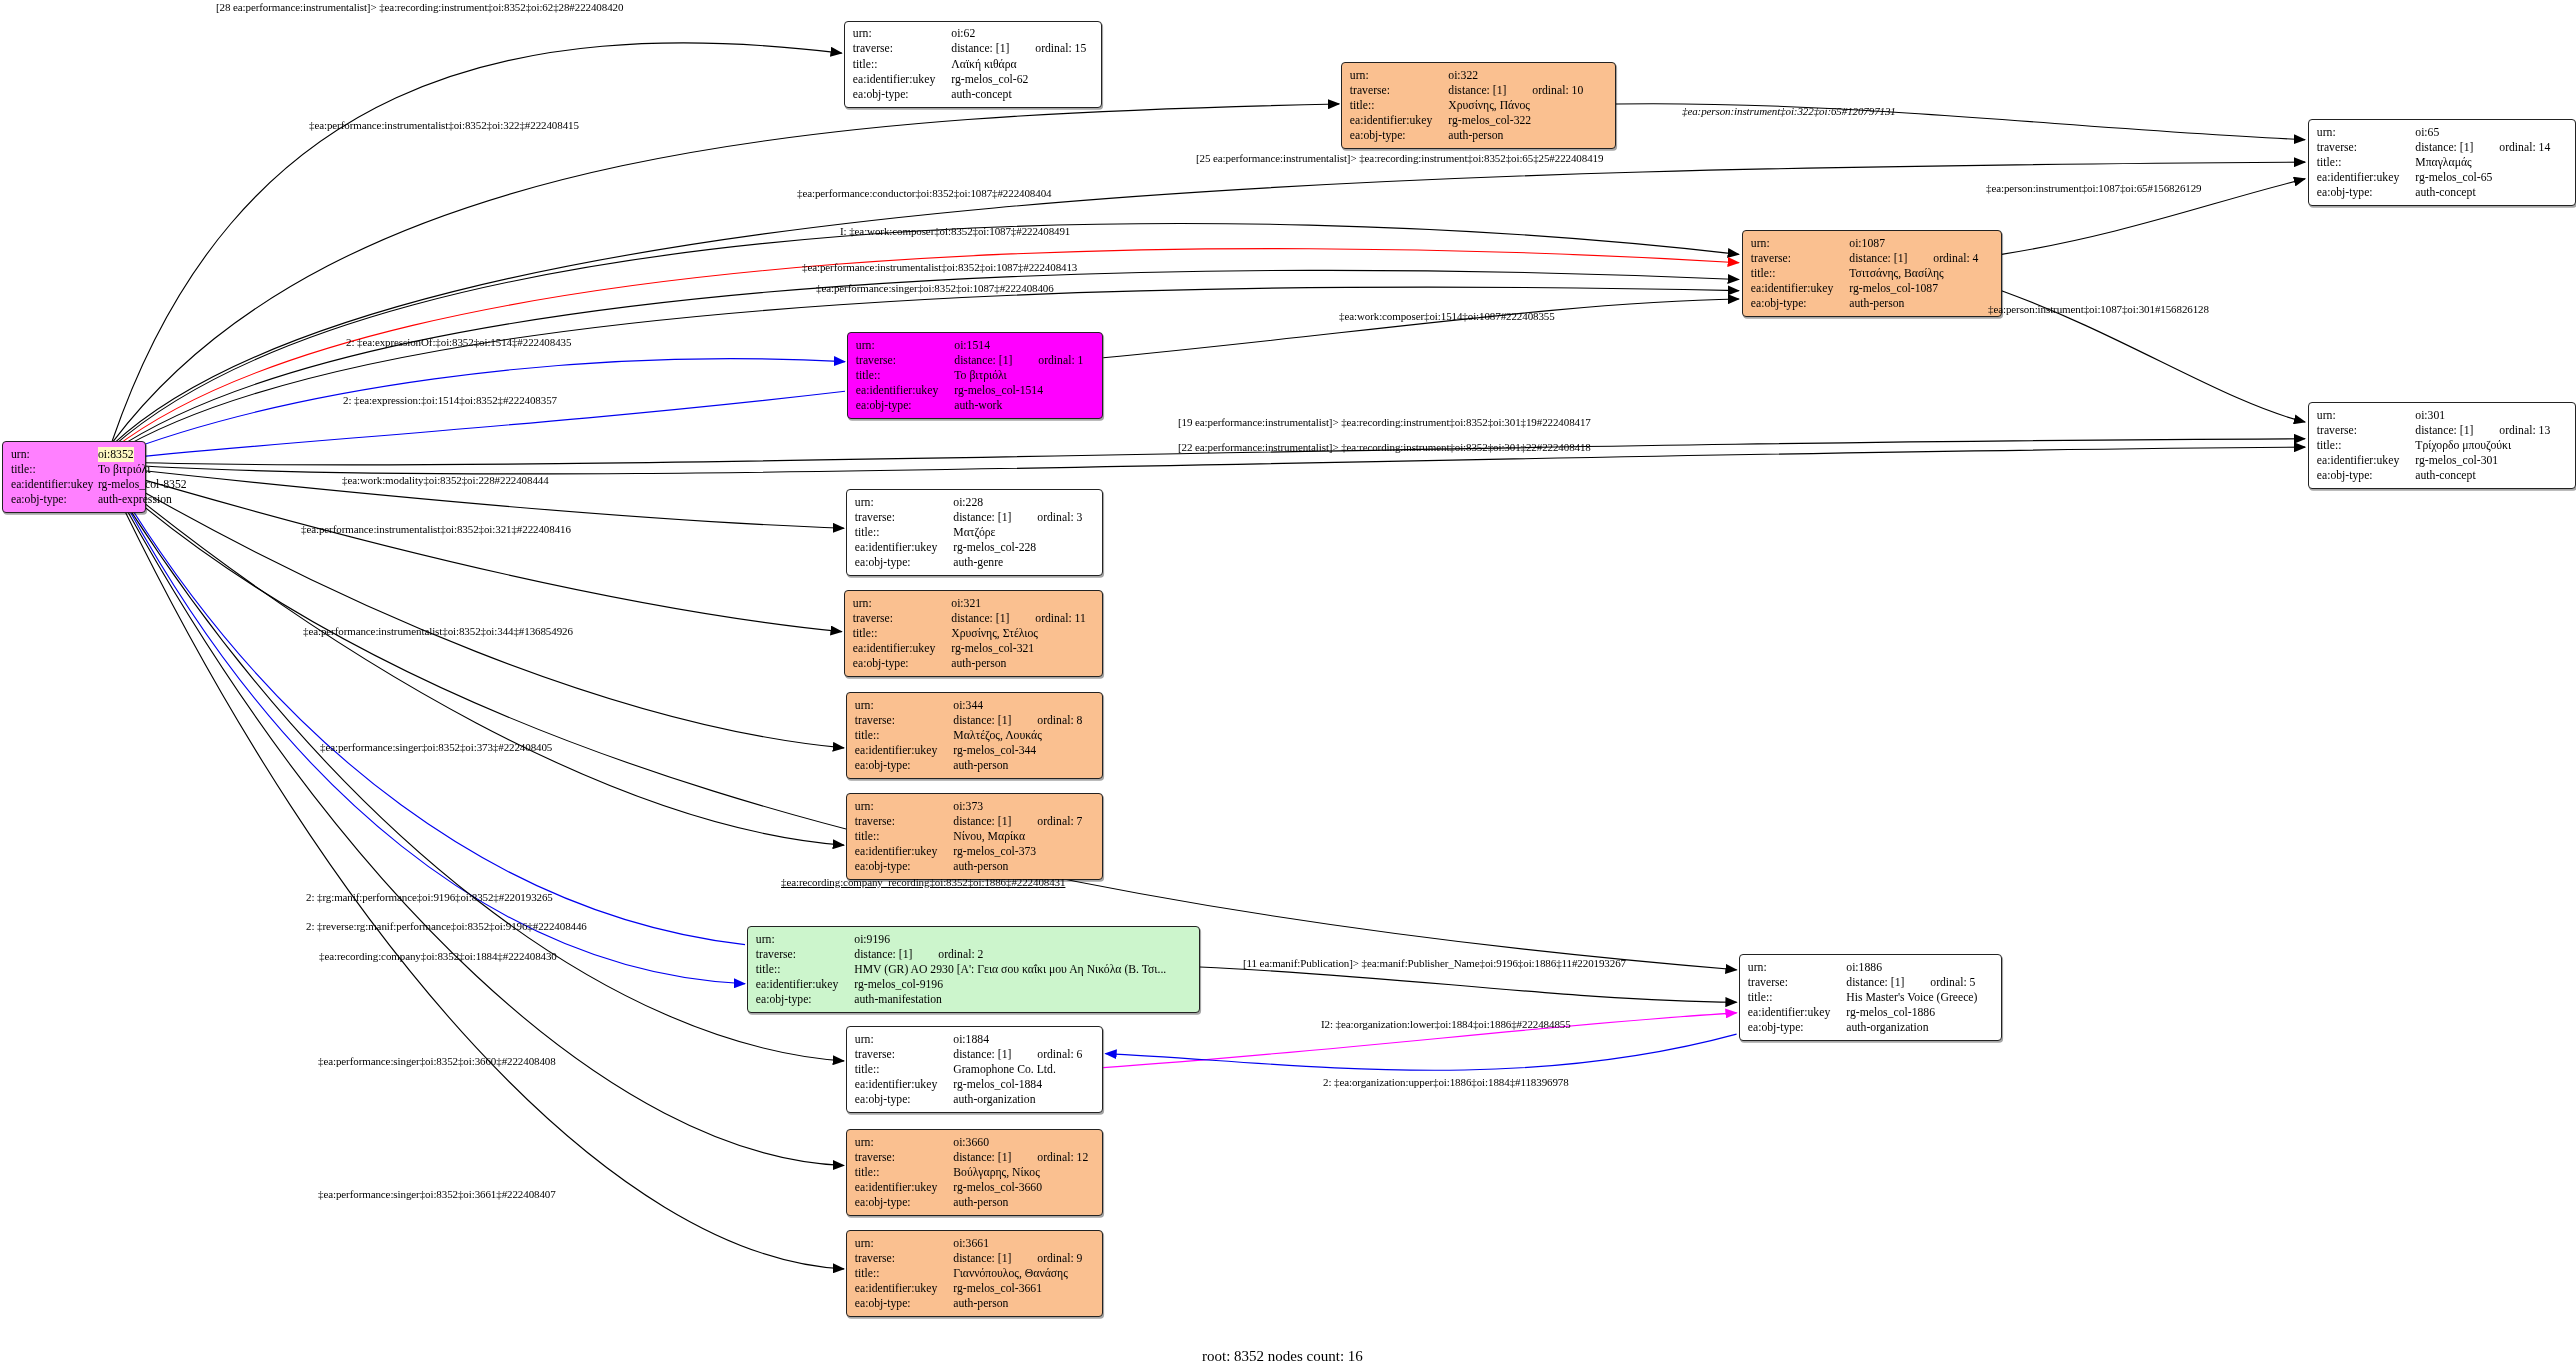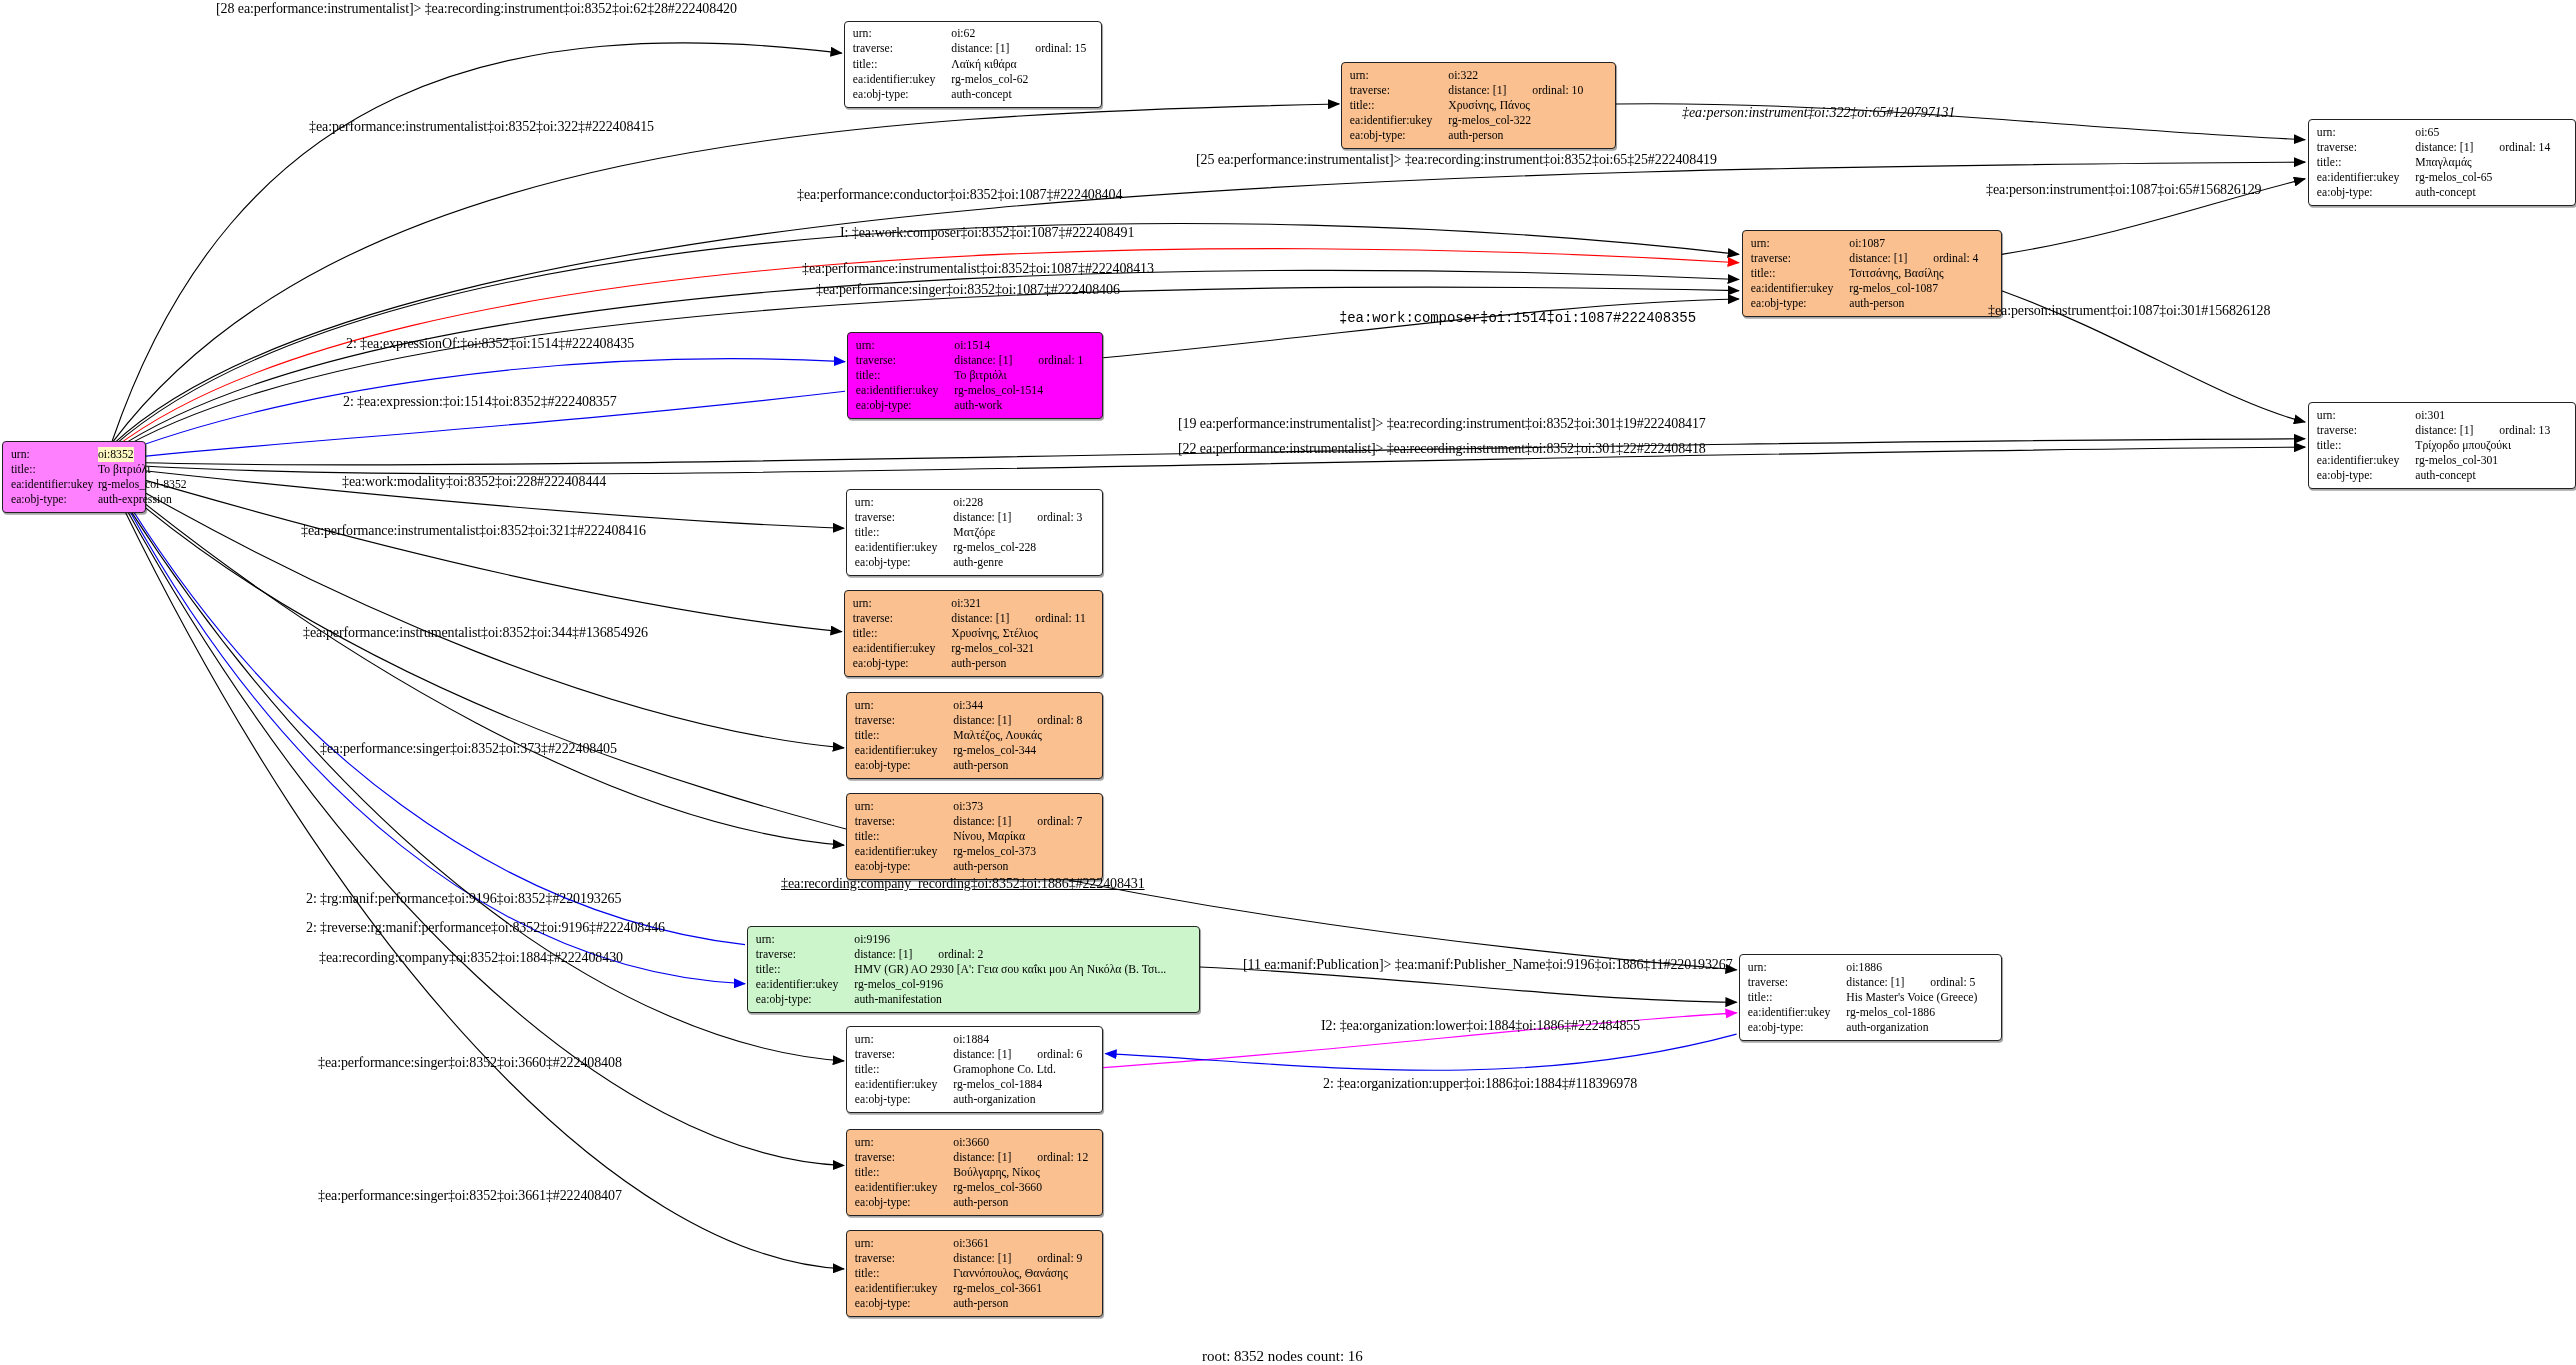--- a/index.html
+++ b/index.html
@@ -9,21 +9,21 @@
   .node{position:absolute;border:1.4px solid #222;border-radius:4px;
         box-sizing:border-box;padding:4.5px 6.7px 4.5px 7.8px;
         box-shadow:1.1px 1.7px 0 rgba(0,0,0,.35);}
   .node table{border-collapse:collapse;width:100%;}
   .node td{font-size:11.7px;line-height:1.30;white-space:nowrap;
            vertical-align:baseline;padding:0;color:#000;}
   .k{width:94px;padding-right:3.4px!important;}
   .v{padding-left:1.1px!important;}
   .hl{background:#fef9c3;display:inline-block;padding:0 0;}
   .tw{display:inline-block;min-width:84px;}
-  .elabel{position:absolute;font-size:14px;color:#000;white-space:nowrap;
+  .elabel{position:absolute;font-size:11px;color:#000;white-space:nowrap;
           line-height:1;letter-spacing:-0.1px;}
   .footer{position:absolute;font-size:15px;color:#000;white-space:nowrap;}
 </style>
 </head>
 <body>
 
 <div id="canvas">
 
   <svg id="edges" viewBox="0 0 4607 2442" xmlns="http://www.w3.org/2000/svg">
     <defs>
@@ -489,21 +489,21 @@
   <div id="label-layer">
       <div class="elabel" style="left: 216px; top: 2.2px;">[28 ea:performance:instrumentalist]&gt; ‡ea:recording:instrument‡oi:8352‡oi:62‡28#222408420</div>
       <div class="elabel" style="left: 309px; top: 120px;">‡ea:performance:instrumentalist‡oi:8352‡oi:322‡#222408415</div>
       <div class="elabel" style="left: 1196px; top: 153px;">[25 ea:performance:instrumentalist]&gt; ‡ea:recording:instrument‡oi:8352‡oi:65‡25#222408419</div>
       <div class="elabel" style="left: 797px; top: 188px; text-align: center;">‡ea:performance:conductor‡oi:8352‡oi:1087‡#222408404</div>
       <div class="elabel" style="left: 1682px; top: 106px; font-style: italic;">‡ea:person:instrument‡oi:322‡oi:65#120797131</div>
       <div class="elabel" style="left: 1986px; top: 183px;">‡ea:person:instrument‡oi:1087‡oi:65#156826129</div>
       <div class="elabel" style="left: 840px; top: 226px;">I: ‡ea:work:composer‡oi:8352‡oi:1087‡#222408491</div>
       <div class="elabel" style="left: 802px; top: 262px;">‡ea:performance:instrumentalist‡oi:8352‡oi:1087‡#222408413</div>
       <div class="elabel" style="left: 816px; top: 283px;">‡ea:performance:singer‡oi:8352‡oi:1087‡#222408406</div>
-      <div class="elabel" style="left: 1339px; top: 311px; font-family: Liberation Mono, monospace;">‡ea:work:composer‡oi:1514‡oi:1087#222408355</div>
+      <div class="elabel" style="left: 1339px; top: 311px;">‡ea:work:composer‡oi:1514‡oi:1087#222408355</div>
       <div class="elabel" style="left: 1988px; top: 304px;">‡ea:person:instrument‡oi:1087‡oi:301#156826128</div>
       <div class="elabel" style="left: 346px; top: 337px;">2: ‡ea:expressionOf:‡oi:8352‡oi:1514‡#222408435</div>
       <div class="elabel" style="left: 343px; top: 395px;">2: ‡ea:expression:‡oi:1514‡oi:8352‡#222408357</div>
       <div class="elabel" style="left: 1178px; top: 417px;">[19 ea:performance:instrumentalist]&gt; ‡ea:recording:instrument‡oi:8352‡oi:301‡19#222408417</div>
       <div class="elabel" style="left: 1178px; top: 442px;">[22 ea:performance:instrumentalist]&gt; ‡ea:recording:instrument‡oi:8352‡oi:301‡22#222408418</div>
       <div class="elabel" style="left: 342px; top: 475px;">‡ea:work:modality‡oi:8352‡oi:228#222408444</div>
       <div class="elabel" style="left: 301px; top: 524px;">‡ea:performance:instrumentalist‡oi:8352‡oi:321‡#222408416</div>
       <div class="elabel" style="left: 303px; top: 626px;">‡ea:performance:instrumentalist‡oi:8352‡oi:344‡#136854926</div>
       <div class="elabel" style="left: 320px; top: 742px;">‡ea:performance:singer‡oi:8352‡oi:373‡#222408405</div>
       <div class="elabel" style="left: 781px; top: 877px; text-decoration: underline;">‡ea:recording:company_recording‡oi:8352‡oi:1886‡#222408431</div>

